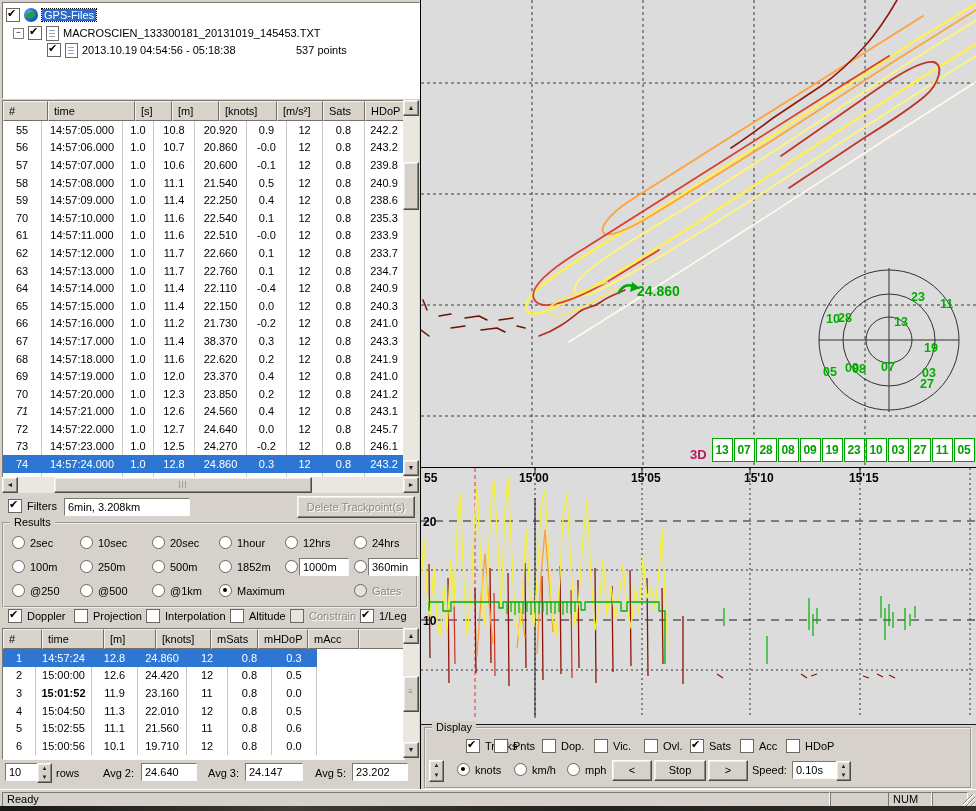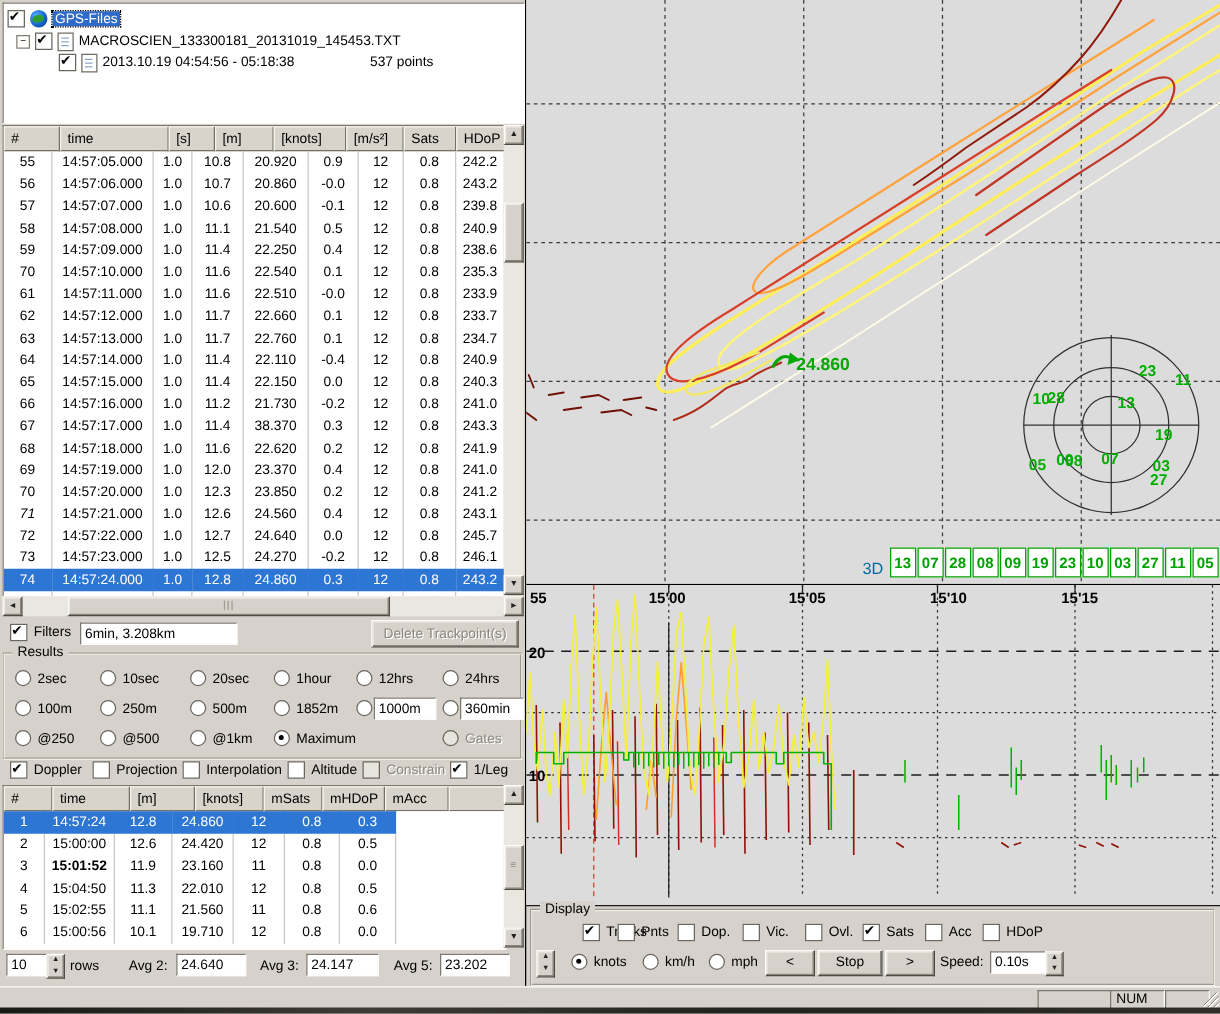--- a/index.html
+++ b/index.html
@@ -55,21 +55,21 @@
   .sb{background:#eae7e0;}
   .sbbtn{position:absolute;width:14px;height:14px;font-size:7px;line-height:13px;text-align:center;color:#222;}
   .sbthumb{position:absolute;}
   .hgrip{font-size:8px;letter-spacing:1px;color:#8a867d;line-height:12px;text-align:center;}
 
   
   #map, #graph{background:#dcdcdc;}
   #satbar{display:flex;align-items:flex-end;gap:1px;}
   .satbox{width:19px;height:22px;background:#fff;border:1px solid #00a000;color:#00a000;
     font-weight:bold;font-size:12px;display:flex;align-items:center;justify-content:center;flex:none;}
-  #satbar .mode{font-weight:normal;font-size:13px;margin-right:4px;color:#0369a1;}
+  #satbar .mode{font-weight:bold;font-size:13px;margin-right:4px;color:#be185d;}
 
   .spin{display:inline-flex;flex-direction:column;width:13px;height:18px;flex:none;}
   .spin div{flex:1;font-size:6px;line-height:8px;text-align:center;color:#222;}
 
   
   #statusbar{left:0;top:789px;width:976px;height:17px;background:#d6d2cb;border-top:1px solid #fdfcf8;}
   .stpanel{position:absolute;top:2px;height:13px;border:1px solid;border-color:#7b786f #fdfcf8 #fdfcf8 #7b786f;background:#d6d2cb;padding:0 4px;line-height:12px;}
   #grip{position:absolute;right:1px;top:4px;width:12px;height:12px;
     background:linear-gradient(135deg,transparent 40%,#8a867d 40%,#8a867d 45%,#fff 45%,#fff 50%,transparent 50%,transparent 60%,#8a867d 60%,#8a867d 65%,#fff 65%,#fff 70%,transparent 70%,transparent 80%,#8a867d 80%,#8a867d 85%,#fff 85%,#fff 90%,transparent 90%);}
   #darkstrip{left:0;top:806px;width:976px;height:5px;background:linear-gradient(90deg,#181815,#3c3b35 30%,#22221e 60%,#2e2d28);}
@@ -734,20 +734,21 @@
     <div class="abs btn" style="left:282px;top:31px;width:38px;height:19px;line-height:19px;">&gt;</div>
     <span class="abs" style="left:326px;top:35px;">Speed:</span>
     <input class="abs tf" style="left: 366px; top: 32px; width: 40px;" value="0.10s">
     <span class="abs spin raised" style="left:410px;top:32px;">
         <div>▲</div>
         <div>▼</div>
       </span>
   </div>
 
   <div class="abs" id="statusbar">
+    <div class="stpanel" style="left:2px;width:818px;border-color:#7b786f #fdfcf8 #fdfcf8 #7b786f;">Ready</div>
     <div class="stpanel" style="left:830px;width:50px;"></div>
     <div class="stpanel" style="left:888px;width:34px;">NUM</div>
     <div class="stpanel" style="left:932px;width:26px;"></div>
     <div id="grip"></div>
   </div>
   <div class="abs" id="darkstrip"></div>
 
 </div>
 
 </body></html>

